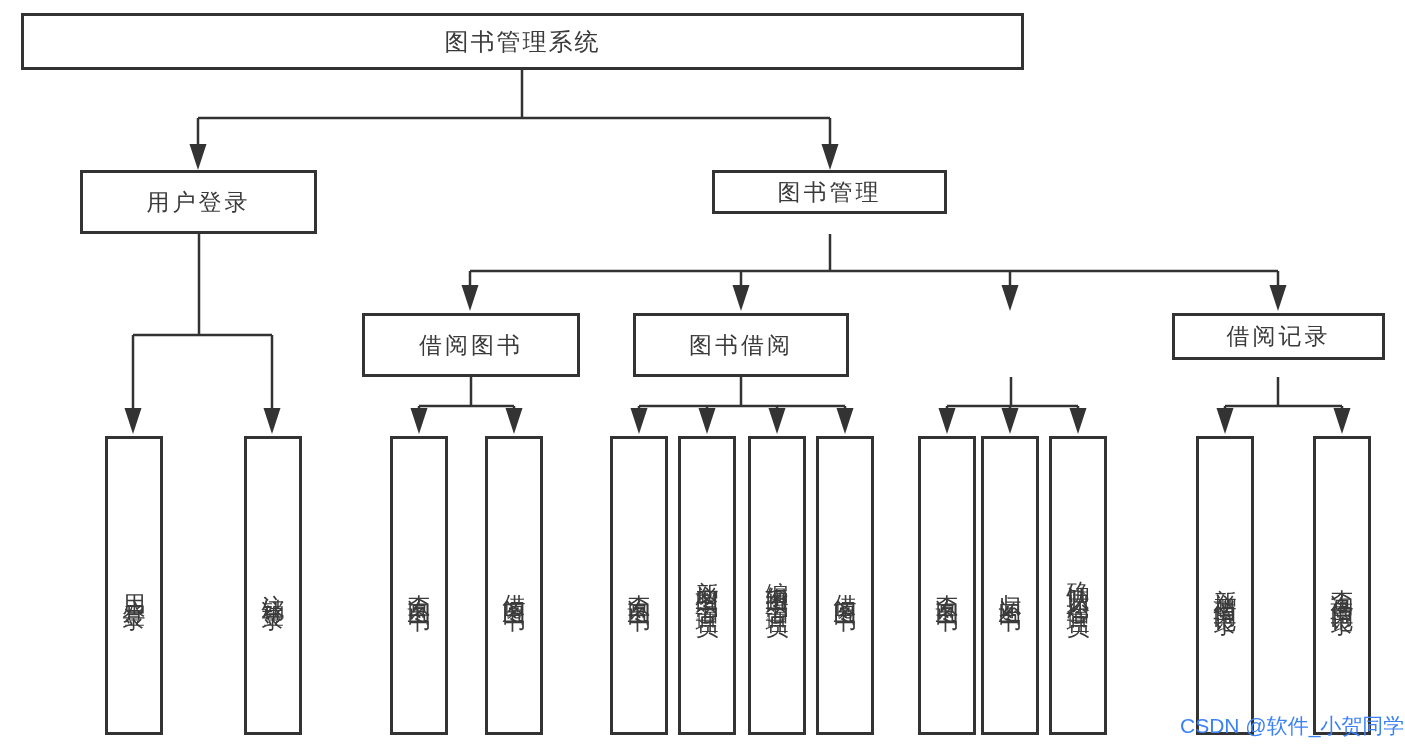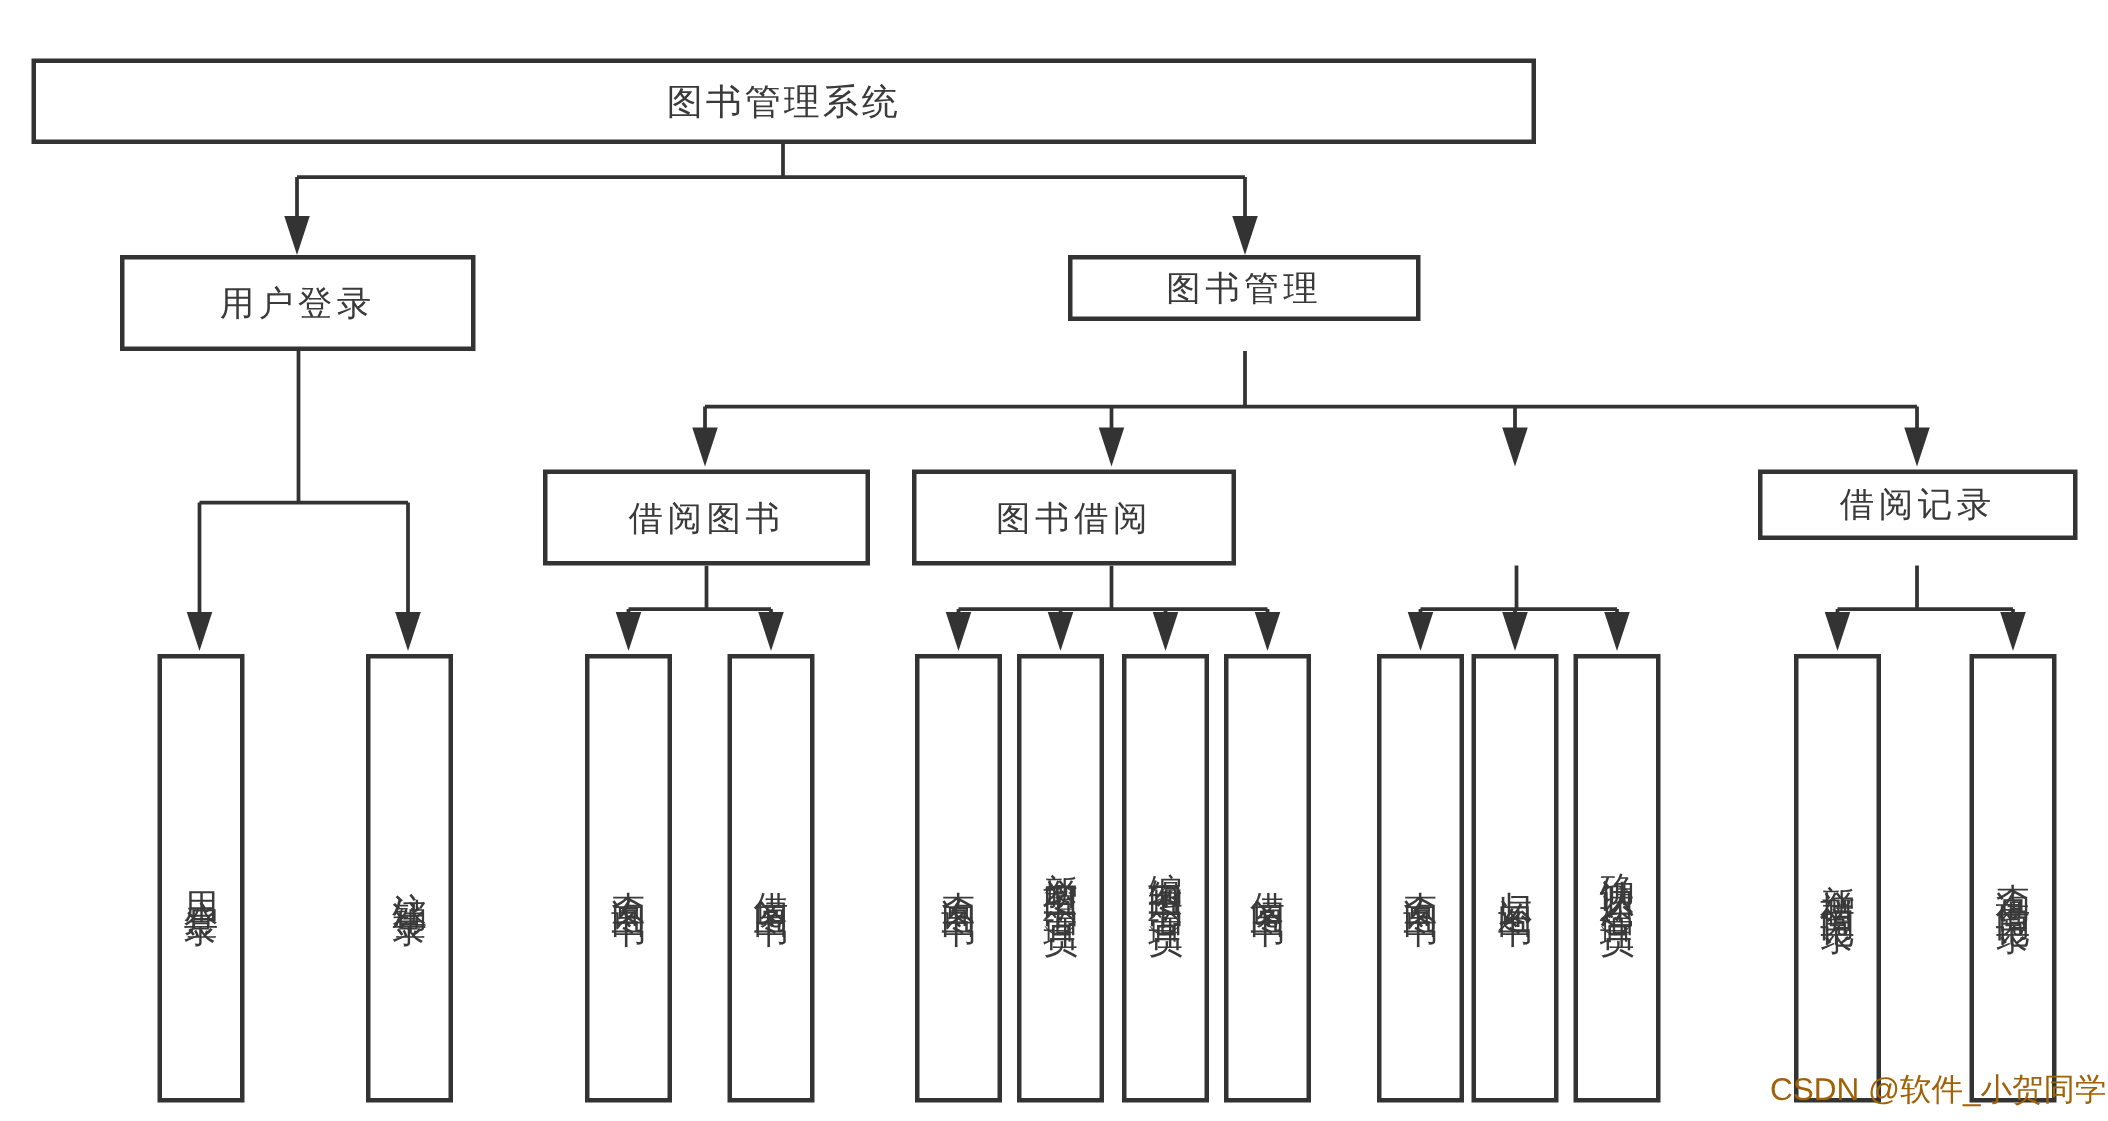--- a/index.html
+++ b/index.html
@@ -34,36 +34,35 @@
     justify-content: center;
     text-align: center;
   }
   .node.h {
     font-size: 23px;
     letter-spacing: 3px;
   }
   .node.root {
     font-size: 24px;
     letter-spacing: 2px;
-    margin-top: 26px;
   }
   .node.leaf {
     writing-mode: vertical-rl;
     text-orientation: mixed;
     font-size: 23px;
     letter-spacing: 5px;
     line-height: 1;
   }
   .watermark {
     position: absolute;
     left: 1180px;
     top: 712px;
     width: 225px;
     font-size: 21px;
-    color: #a16207;
+    color: #3b82f6;
     white-space: nowrap;
     z-index: 5;
   }
 </style>
 </head>
 <body>
 
 <div class="canvas">
 
   <svg class="connectors" viewBox="0 0 1405 747" xmlns="http://www.w3.org/2000/svg">
@@ -138,21 +137,21 @@
       <polygon points="1342,434 1333.5,408 1350.5,408"></polygon>
     </g>
   </svg>
 
   <div class="node root h" style="left:21px; top:13px; width:1003px; height:57px;">图书管理系统</div>
 
   <div class="node h" style="left:80px; top:170px; width:237px; height:64px;">用户登录</div>
   <div class="node h" style="left:712px; top:170px; width:235px; height:44px;">图书管理</div>
 
   <div class="node h" style="left:362px; top:313px; width:218px; height:64px;">借阅图书</div>
-  <div class="node h" style="left:608px; top:313px; width:216px; height:64px;">图书借阅</div>
+  <div class="node h" style="left:633px; top:313px; width:216px; height:64px;">图书借阅</div>
   <div class="node h" style="left:1172px; top:313px; width:213px; height:47px;">借阅记录</div>
 
   <div class="node leaf" style="left:105px; top:436px; width:58px; height:299px;">用户登录</div>
   <div class="node leaf" style="left:244px; top:436px; width:58px; height:299px;">注销登录</div>
 
   <div class="node leaf" style="left:390px; top:436px; width:58px; height:299px;">查询图书</div>
   <div class="node leaf" style="left:485px; top:436px; width:58px; height:299px;">借阅图书</div>
 
   <div class="node leaf" style="left:610px; top:436px; width:58px; height:299px;">查询图书</div>
   <div class="node leaf" style="left:678px; top:436px; width:58px; height:299px;">新增图书（管理员）</div>

